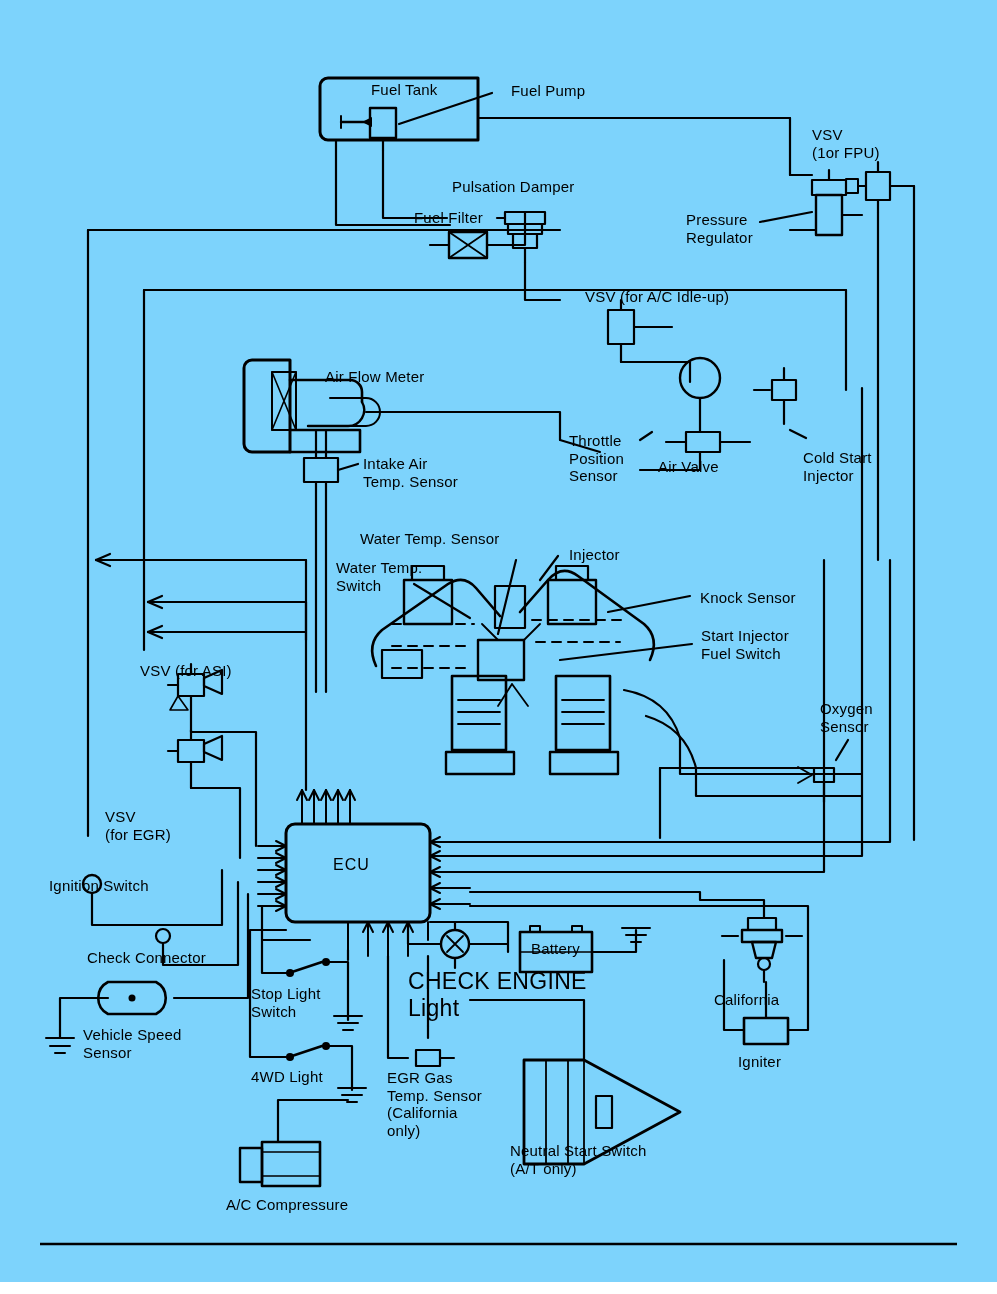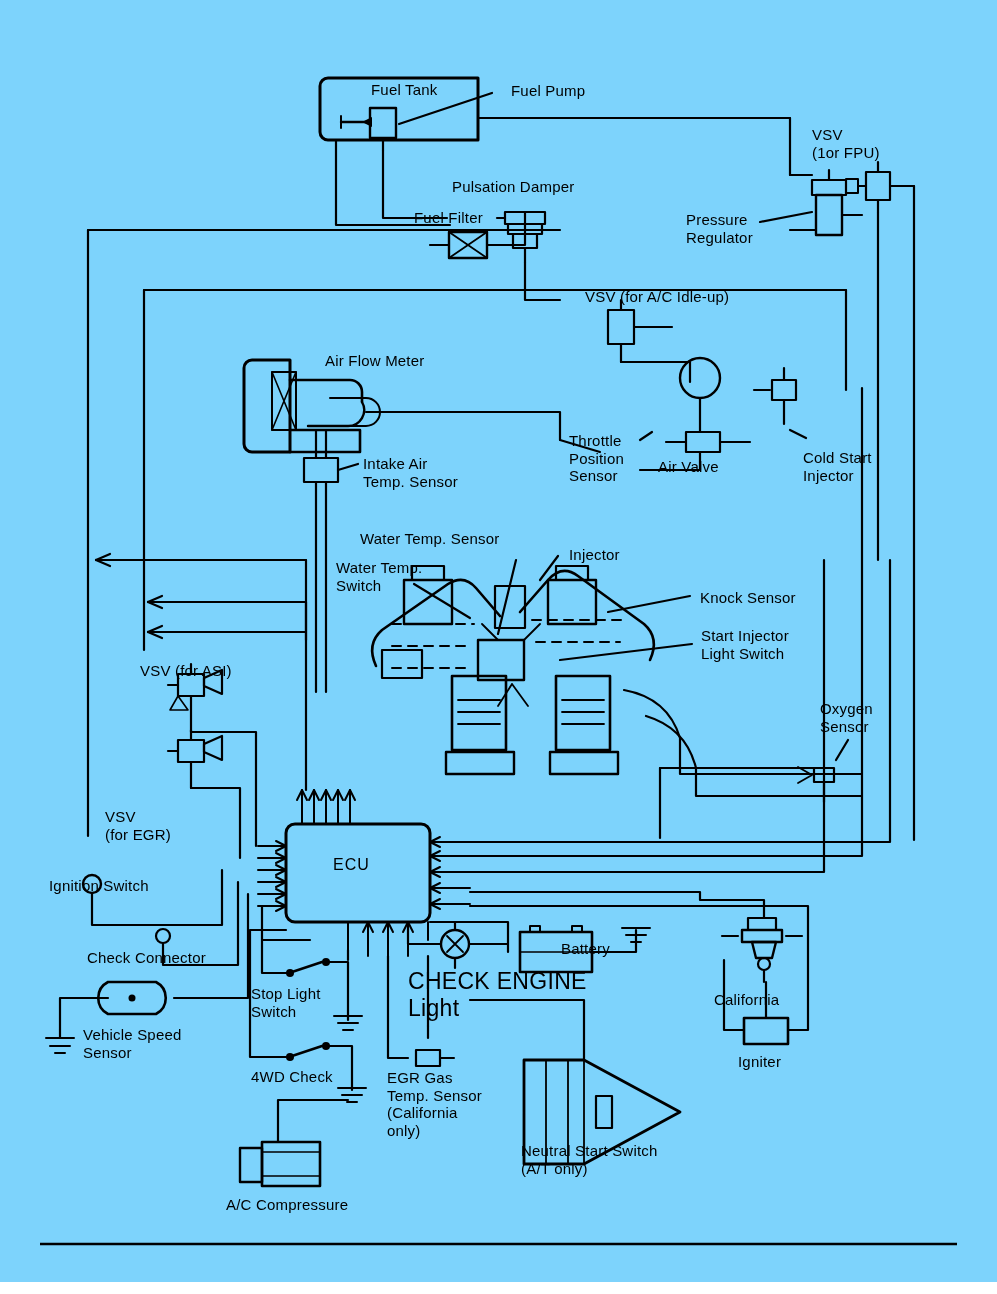--- a/index.html
+++ b/index.html
@@ -362,56 +362,56 @@
 
   <div class="lbl" style="left:371px; top:81px;">Fuel Tank</div>
   <div class="lbl" style="left:511px; top:82px;text-align:center;">Fuel Pump</div>
   <div class="lbl" style="left:812px; top:126px;">VSV
 (1or FPU)</div>
   <div class="lbl" style="left:452px; top:178px;text-align:right;">Pulsation Damper</div>
   <div class="lbl" style="left:414px; top:209px;">Fuel Filter</div>
   <div class="lbl" style="left:686px; top:211px;">Pressure
 Regulator</div>
   <div class="lbl" style="left:585px; top:288px;">VSV (for A/C Idle-up)</div>
-  <div class="lbl" style="left:325px; top:352px;text-align:center;">Air Flow Meter</div>
+  <div class="lbl" style="left:325px; top:368px;text-align:center;">Air Flow Meter</div>
   <div class="lbl" style="left:363px; top:455px;">Intake Air
 Temp. Sensor</div>
   <div class="lbl" style="left:569px; top:432px;">Throttle
 Position
 Sensor</div>
   <div class="lbl" style="left:658px; top:458px;">Air Valve</div>
   <div class="lbl" style="left:803px; top:449px;">Cold Start
 Injector</div>
   <div class="lbl" style="left:360px; top:530px;">Water Temp. Sensor</div>
   <div class="lbl" style="left:569px; top:546px;">Injector</div>
   <div class="lbl" style="left:336px; top:559px;">Water Temp.
 Switch</div>
   <div class="lbl" style="left:700px; top:589px;">Knock Sensor</div>
   <div class="lbl" style="left:701px; top:627px;">Start Injector
-Light Switch</div>
+Fuel Switch</div>
   <div class="lbl" style="left:140px; top:650px;margin-top:12px;">VSV (for ASI)</div>
   <div class="lbl" style="left:820px; top:700px;">Oxygen
 Sensor</div>
   <div class="lbl" style="left:105px; top:808px;">VSV
 (for EGR)</div>
   <div class="lbl" style="left:49px; top:877px;">Ignition Switch</div>
   <div class="lbl" style="left:87px; top:949px;">Check Connector</div>
-  <div class="lbl" style="left:561px; top:940px;">Battery</div>
+  <div class="lbl" style="left:531px; top:940px;">Battery</div>
   <div class="lbl ce" style="left:408px; top:968px;">CHECK ENGINE
 Light</div>
   <div class="lbl" style="left:714px; top:991px;">California</div>
   <div class="lbl" style="left:251px; top:985px;">Stop Light
 Switch</div>
   <div class="lbl" style="left:83px; top:1026px;">Vehicle Speed
 Sensor</div>
   <div class="lbl" style="left:738px; top:1053px;">Igniter</div>
-  <div class="lbl" style="left:251px; top:1068px;">4WD Check</div>
+  <div class="lbl" style="left:251px; top:1068px;">4WD Light</div>
   <div class="lbl" style="left:387px; top:1069px;">EGR Gas
 Temp. Sensor
 (California
 only)</div>
-  <div class="lbl" style="left:521px; top:1142px;">Neutral Start Switch
+  <div class="lbl" style="left:510px; top:1142px;">Neutral Start Switch
 (A/T only)</div>
   <div class="lbl" style="left:226px; top:1196px;">A/C Compressure</div>
 
   <div class="lbl ecu" style="left:333px; top:856px;">ECU</div>
 
 </div>
 
 </body></html>

